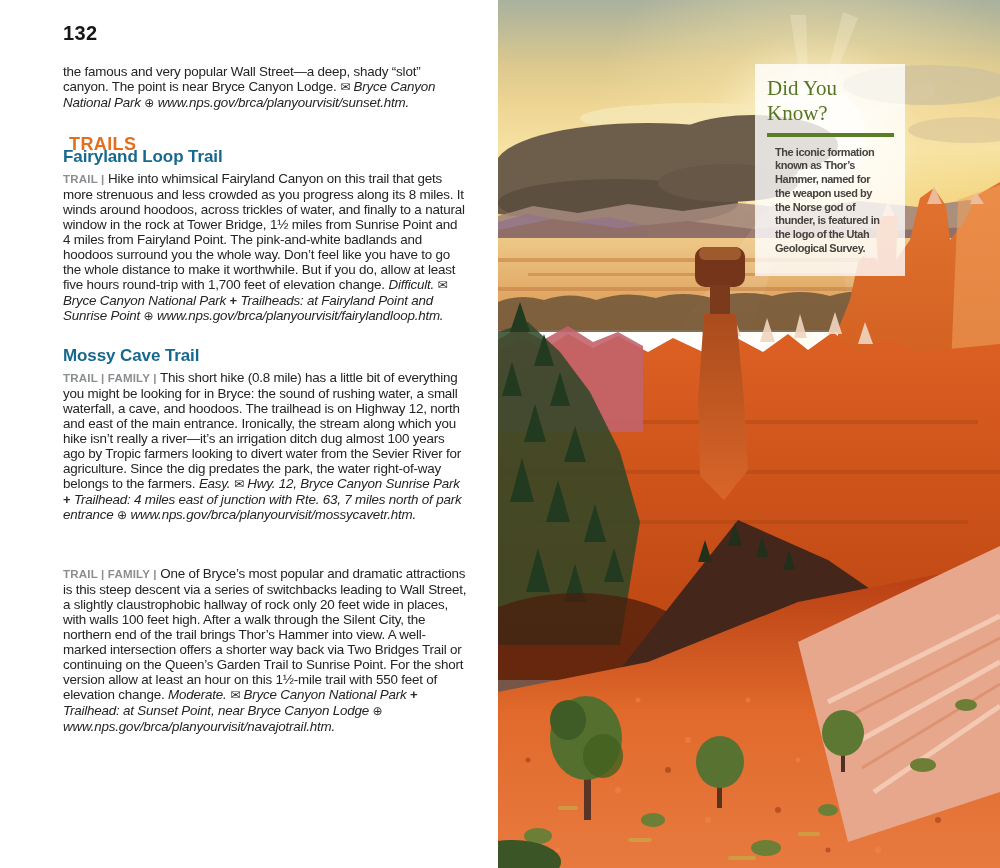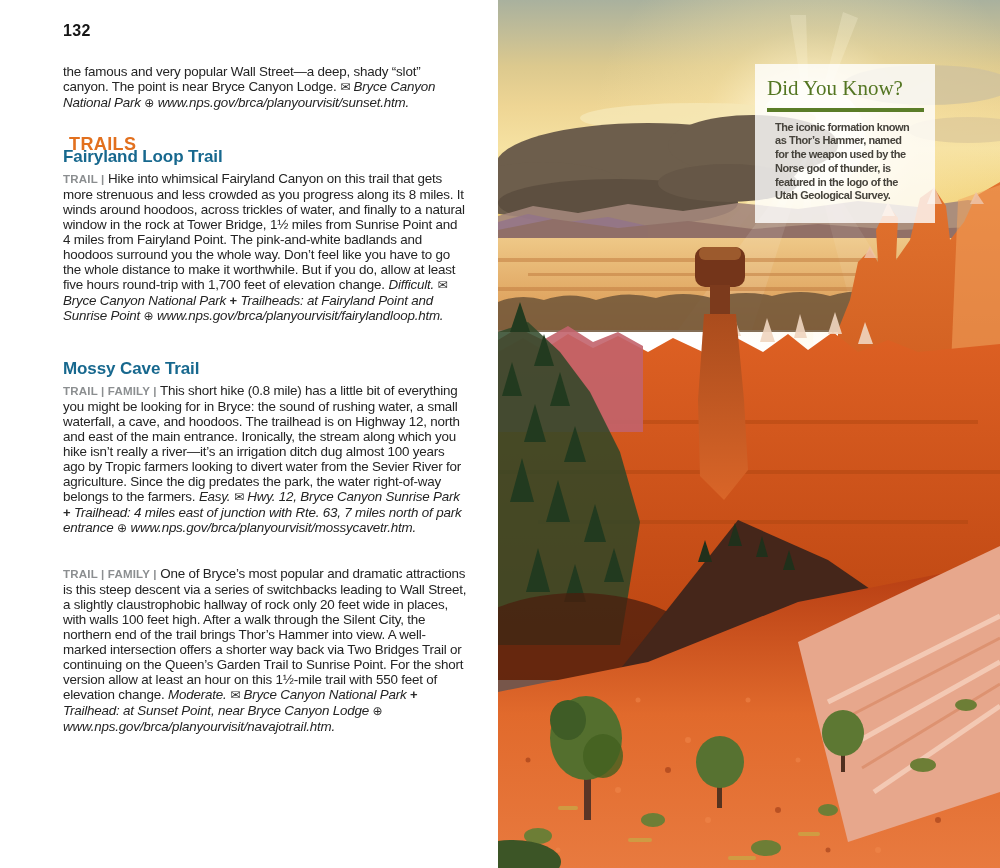--- a/index.html
+++ b/index.html
@@ -1,35 +1,35 @@
 <!DOCTYPE html>
 <html><head>
 <meta charset="utf-8">
 <style>
   html,body{margin:0;padding:0;background:#ffffff;}
   #page{position:relative;width:1000px;height:868px;overflow:hidden;background:#fff;
         font-family:"Liberation Sans","DejaVu Sans",sans-serif;}
 
   
-  .pagenum{position:absolute;left:63px;top:22px;font-size:16px;font-weight:bold;color:#161616;letter-spacing:.4px;}
+  .pagenum{position:absolute;left:63px;top:22px;font-size:20px;font-weight:bold;color:#161616;letter-spacing:.4px;}
   .block{position:absolute;left:63px;width:404px;}
   .body{font-size:13.4px;line-height:15px;color:#242424;letter-spacing:-0.2px;margin:0;}
   .it{font-style:italic;}
   .badge{color:#8b8e90;font-weight:bold;font-size:11.5px;letter-spacing:.2px;margin-top:48px;}
   .ic{font-style:normal;font-size:12px;color:#2a2a2a;}
   .ic-plus{font-weight:bold;font-size:13px;}
   .sec-head{font-size:18px;font-weight:bold;color:#e2701e;letter-spacing:.4px;margin:6px;}
   .trail-name{font-size:17px;font-weight:bold;color:#17688e;letter-spacing:-0.1px;margin:0 0 4px 0;}
 
   
   .photo{position:absolute;left:498px;top:0;width:502px;height:868px;}
   .photo svg{display:block;width:100%;height:100%;}
 
   
-  .dyk{position:absolute;left:755px;top:64px;width:180px;box-sizing:border-box;
+  .dyk{position:absolute;left:755px;top:64px;width:150px;box-sizing:border-box;
        padding:12px 11px 12px 12px;background:rgba(255,255,255,0.80);}
   .dyk-title{font-family:"Liberation Serif","DejaVu Serif",serif;font-size:21px;color:#547622;margin:0;font-weight:normal;}
   .dyk-rule{height:3.5px;background:#5b7d28;margin:7px 0 9px 0;}
   .dyk-body{font-size:11px;line-height:13.8px;font-weight:bold;color:#46433c;letter-spacing:-0.45px;margin:8px;}
 </style>
 </head>
 <body>
 
 <div id="page">
 
@@ -53,21 +53,21 @@
       <span>Hike into whimsical Fairyland Canyon on this trail that gets more strenuous and less crowded as you progress along its 8 miles. It winds around hoodoos, across trickles of water, and finally to a natural window in the rock at Tower Bridge, 1½ miles from Sunrise Point and 4 miles from Fairyland Point. The pink-and-white badlands and hoodoos surround you the whole way. Don’t feel like you have to go the whole distance to make it worthwhile. But if you do, allow at least five hours round-trip with 1,700 feet of elevation change.</span>
       <span class="it">Difficult.</span>
       <span class="ic">✉</span>
       <span class="it">Bryce Canyon National Park</span>
       <span class="ic ic-plus">+</span>
       <span class="it">Trailheads: at Fairyland Point and Sunrise Point</span>
       <span class="ic">⊕</span>
       <span class="it">www.nps.gov/brca/planyourvisit/fairylandloop.htm.</span></p>
   </div>
 
-  <div class="block" style="top:359px">
+  <div class="block" style="top:346px">
     <h3 class="trail-name">Mossy Cave Trail</h3>
     <p class="body"><span class="badge">TRAIL | FAMILY |</span>
       <span>This short hike (0.8 mile) has a little bit of everything you might be looking for in Bryce: the sound of rushing water, a small waterfall, a cave, and hoodoos. The trailhead is on Highway 12, north and east of the main entrance. Ironically, the stream along which you hike isn’t really a river—it’s an irrigation ditch dug almost 100 years ago by Tropic farmers looking to divert water from the Sevier River for agriculture. Since the dig predates the park, the water right-of-way belongs to the farmers.</span>
       <span class="it">Easy.</span>
       <span class="ic">✉</span>
       <span class="it">Hwy. 12, Bryce Canyon Sunrise Park</span>
       <span class="ic ic-plus">+</span>
       <span class="it">Trailhead: 4 miles east of junction with Rte. 63, 7 miles north of park entrance</span>
       <span class="ic">⊕</span>
       <span class="it">www.nps.gov/brca/planyourvisit/mossycavetr.htm.</span></p>

